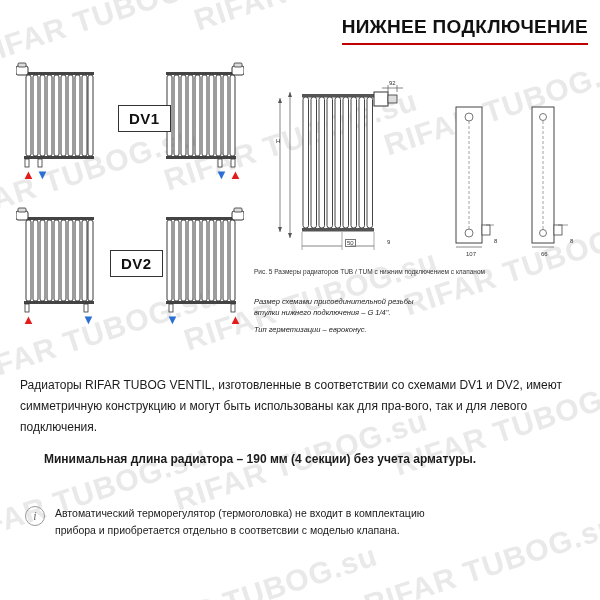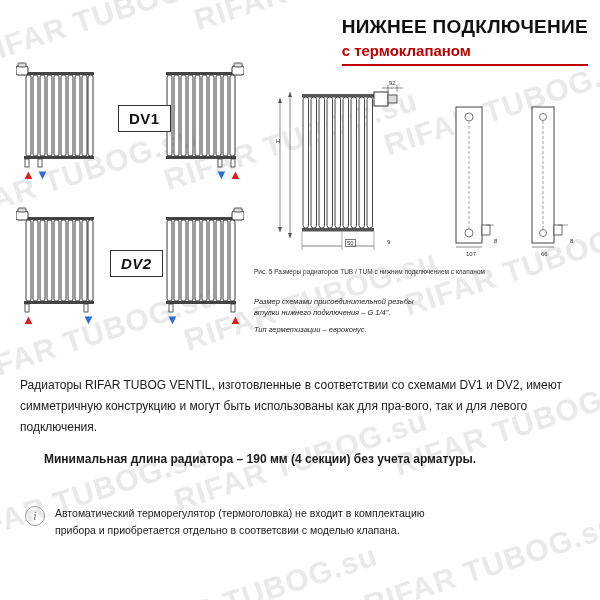--- a/index.html
+++ b/index.html
@@ -156,21 +156,20 @@
   <div class="wm" style="left:170px; top:485px; transform: rotate(-18deg);">RIFAR TUBOG.su</div>
   <div class="wm" style="left:390px; top:450px; transform: rotate(-18deg);">RIFAR TUBOG.su</div>
   <div class="wm" style="left:120px; top:620px; transform: rotate(-18deg);">RIFAR TUBOG.su</div>
   <div class="wm" style="left:360px; top:590px; transform: rotate(-18deg);">RIFAR TUBOG.su</div>
 </div>
 
 <div class="content">
 
 <div class="header">
   <div class="line1">НИЖНЕЕ ПОДКЛЮЧЕНИЕ</div>
-  <div class="line2">с термоклапаном</div>
   <div class="rule"></div>
 </div>
 
 <div class="rad" style="left:16px; top:60px; width:84px; height:108px;">
   <svg width="84" height="112" viewBox="0 0 84 112">
     <rect x="8" y="12" width="70" height="3" fill="#444"></rect>
     <rect x="8" y="96" width="70" height="3" fill="#444"></rect>
     <g stroke="#3a3a3a" stroke-width="1" fill="#fff">
       <rect x="10" y="15" width="5" height="81" rx="2"></rect>
       <rect x="17" y="15" width="5" height="81" rx="2"></rect>
@@ -263,21 +262,21 @@
     </g>
     <rect x="72" y="6" width="12" height="9" rx="2" fill="#fff" stroke="#333" stroke-width="1"></rect>
     <rect x="74" y="3" width="8" height="4" rx="1" fill="#ddd" stroke="#333" stroke-width="0.8"></rect>
     <rect x="9" y="99" width="4" height="8" fill="#fff" stroke="#333" stroke-width="0.8"></rect>
     <rect x="71" y="99" width="4" height="8" fill="#fff" stroke="#333" stroke-width="0.8"></rect>
   </svg>
 </div>
 <div class="arrow blue" style="left:166px; top:313px;">▼</div>
 <div class="arrow red" style="left:229px; top:313px;">▲</div>
 
-<div class="labelbox" style="left:110px; top:250px;font-style:italic;">DV2</div>
+<div class="labelbox" style="left:110px; top:250px;">DV2</div>
 
 <div class="techfig" style="left:272px; top:80px;">
   <svg width="140" height="180" viewBox="0 0 140 180">
 
     <line x1="8" y1="18" x2="8" y2="152" stroke="#555" stroke-width="0.7"></line>
     <polygon points="8,18 6,23 10,23" fill="#555"></polygon>
     <polygon points="8,152 6,147 10,147" fill="#555"></polygon>
     <line x1="18" y1="12" x2="18" y2="158" stroke="#555" stroke-width="0.7"></line>
     <polygon points="18,12 16,17 20,17" fill="#555"></polygon>
     <polygon points="18,158 16,153 20,153" fill="#555"></polygon>

